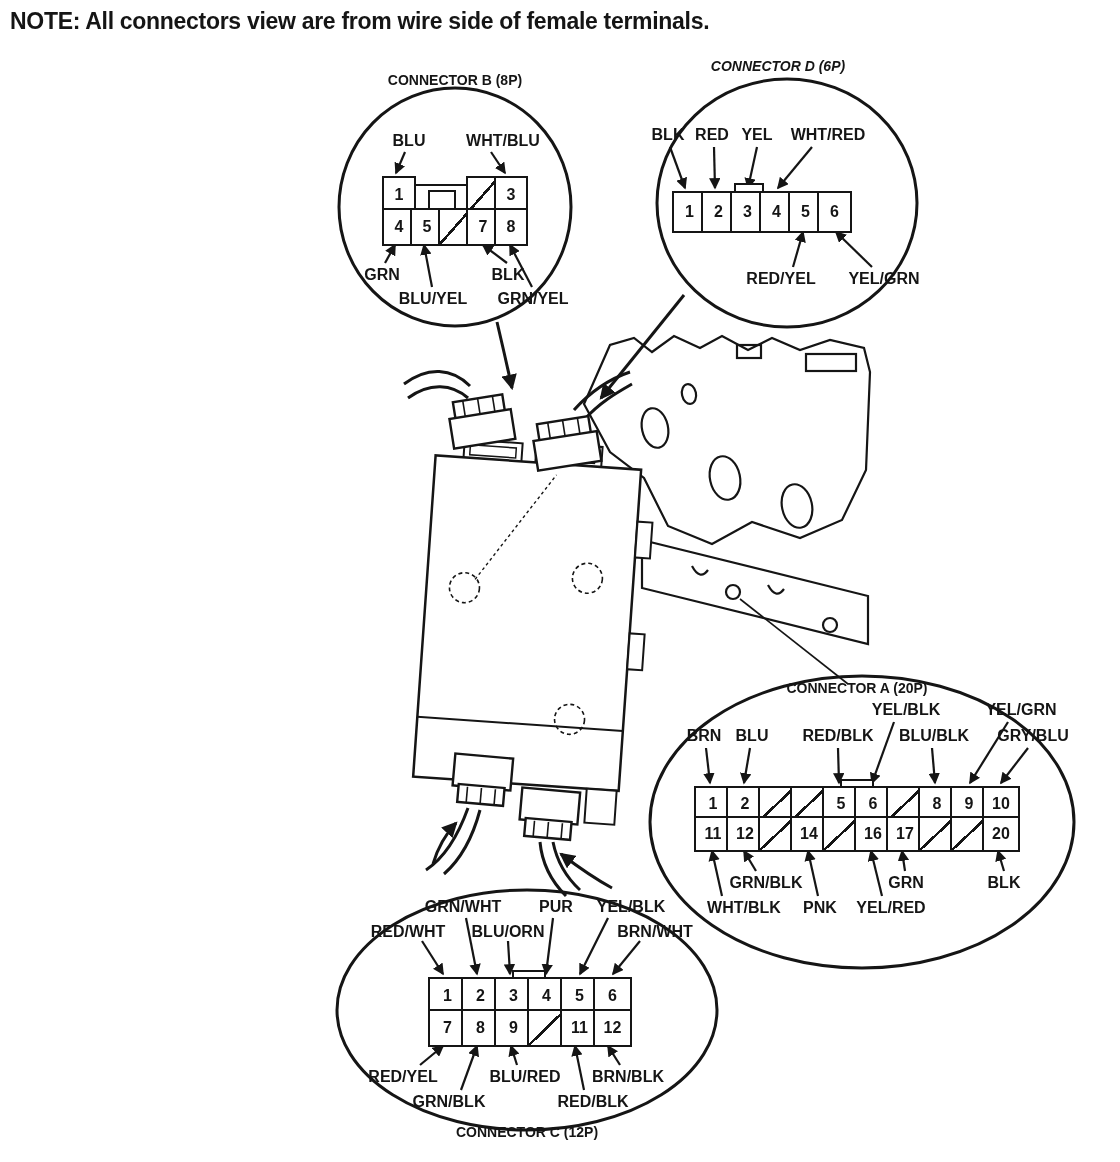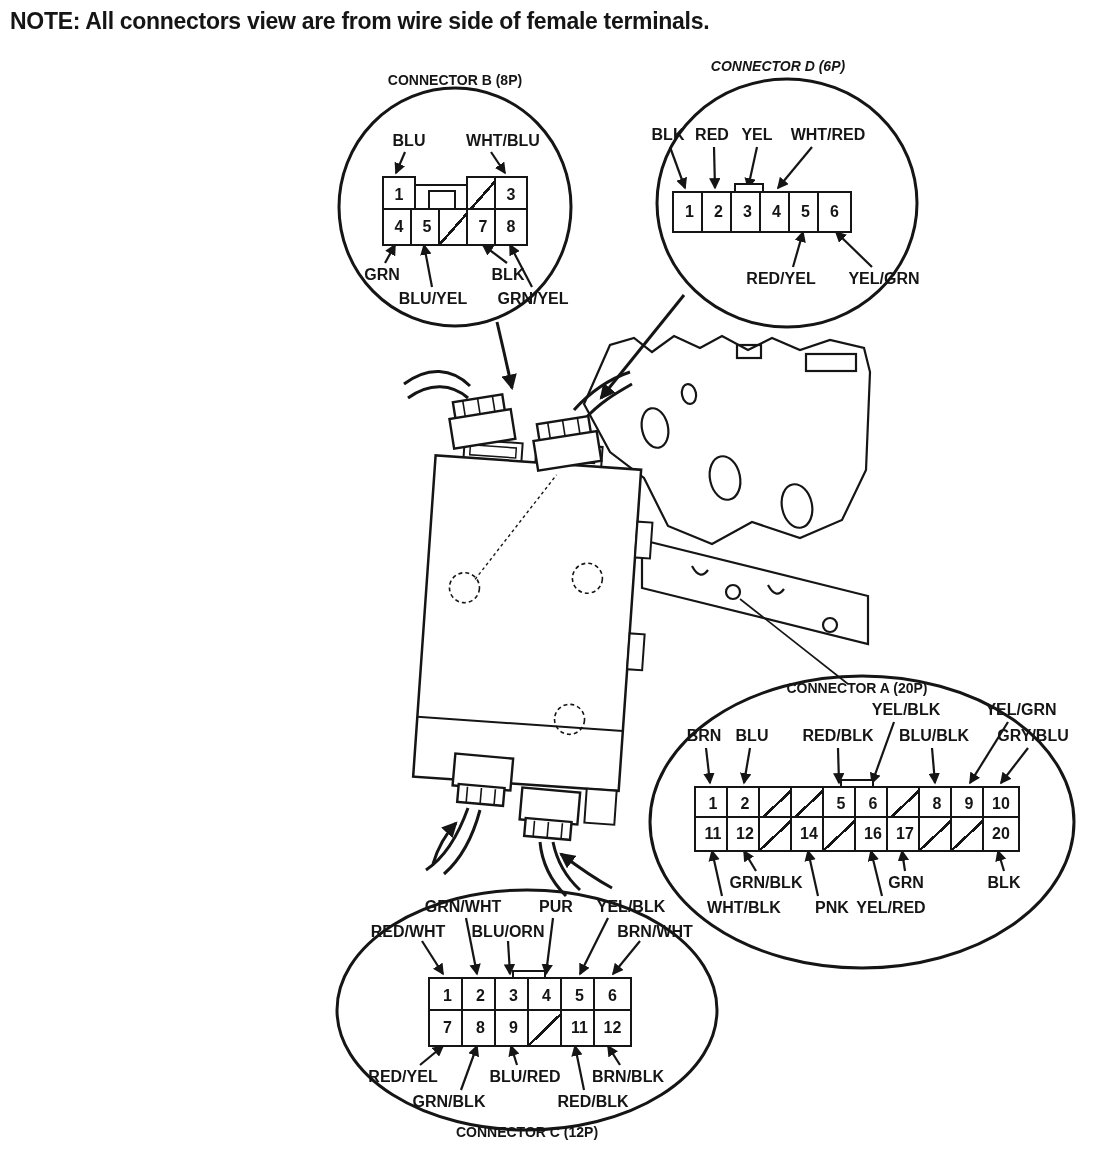--- a/index.html
+++ b/index.html
@@ -239,21 +239,21 @@
   <div class="lbl" style="left:1021px;top:701px;">YEL/GRN</div>
   <div class="lbl" style="left:704px;top:727px;">BRN</div>
   <div class="lbl" style="left:752px;top:727px;">BLU</div>
   <div class="lbl" style="left:838px;top:727px;">RED/BLK</div>
   <div class="lbl" style="left:934px;top:727px;">BLU/BLK</div>
   <div class="lbl" style="left:1033px;top:727px;">GRY/BLU</div>
   <div class="lbl" style="left:766px;top:874px;">GRN/BLK</div>
   <div class="lbl" style="left:906px;top:874px;">GRN</div>
   <div class="lbl" style="left:1004px;top:874px;">BLK</div>
   <div class="lbl" style="left:744px;top:899px;">WHT/BLK</div>
-  <div class="lbl" style="left:820px;top:899px;margin-left:12px;">PNK</div>
+  <div class="lbl" style="left:820px;top:899px;">PNK</div>
   <div class="lbl" style="left:891px;top:899px;">YEL/RED</div>
 
   <div class="grid gc" style="left:428px;top:977px;width:200px;height:66px;">
     <div class="tab" style="left:84px;top:-7px;width:30px;height:9px;"></div>
     <div class="cell" style="left:0;top:0;">1</div>
     <div class="cell" style="left:33px;top:0;">2</div>
     <div class="cell" style="left:66px;top:0;">3</div>
     <div class="cell" style="left:99px;top:0;">4</div>
     <div class="cell" style="left:132px;top:0;">5</div>
     <div class="cell" style="left:165px;top:0;">6</div>

